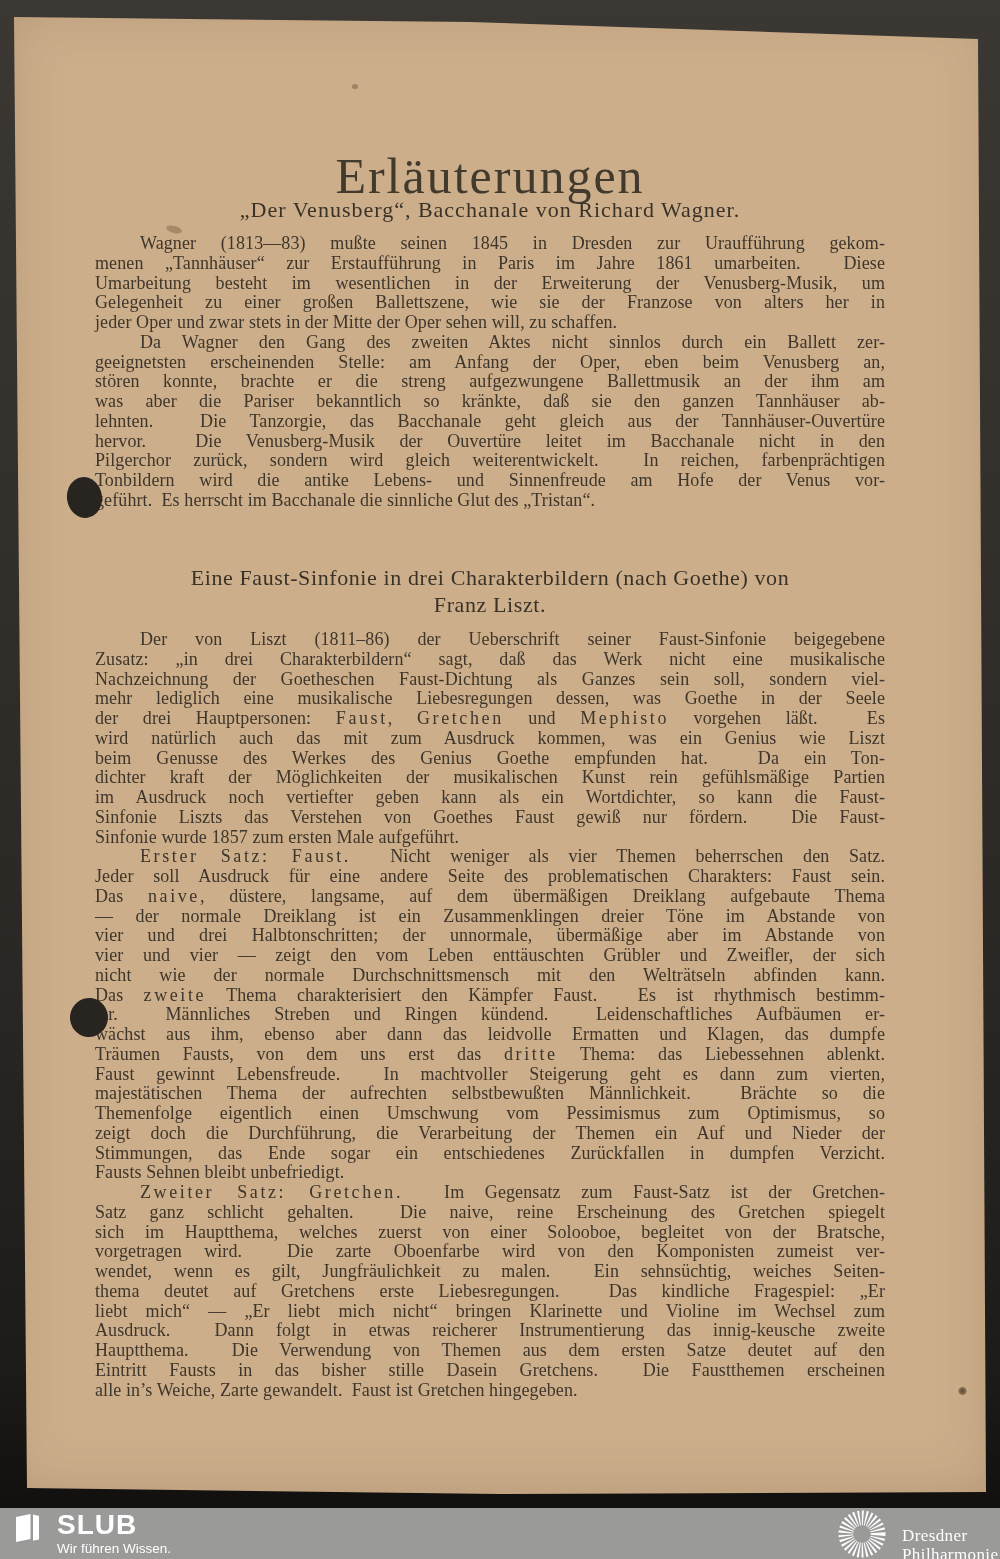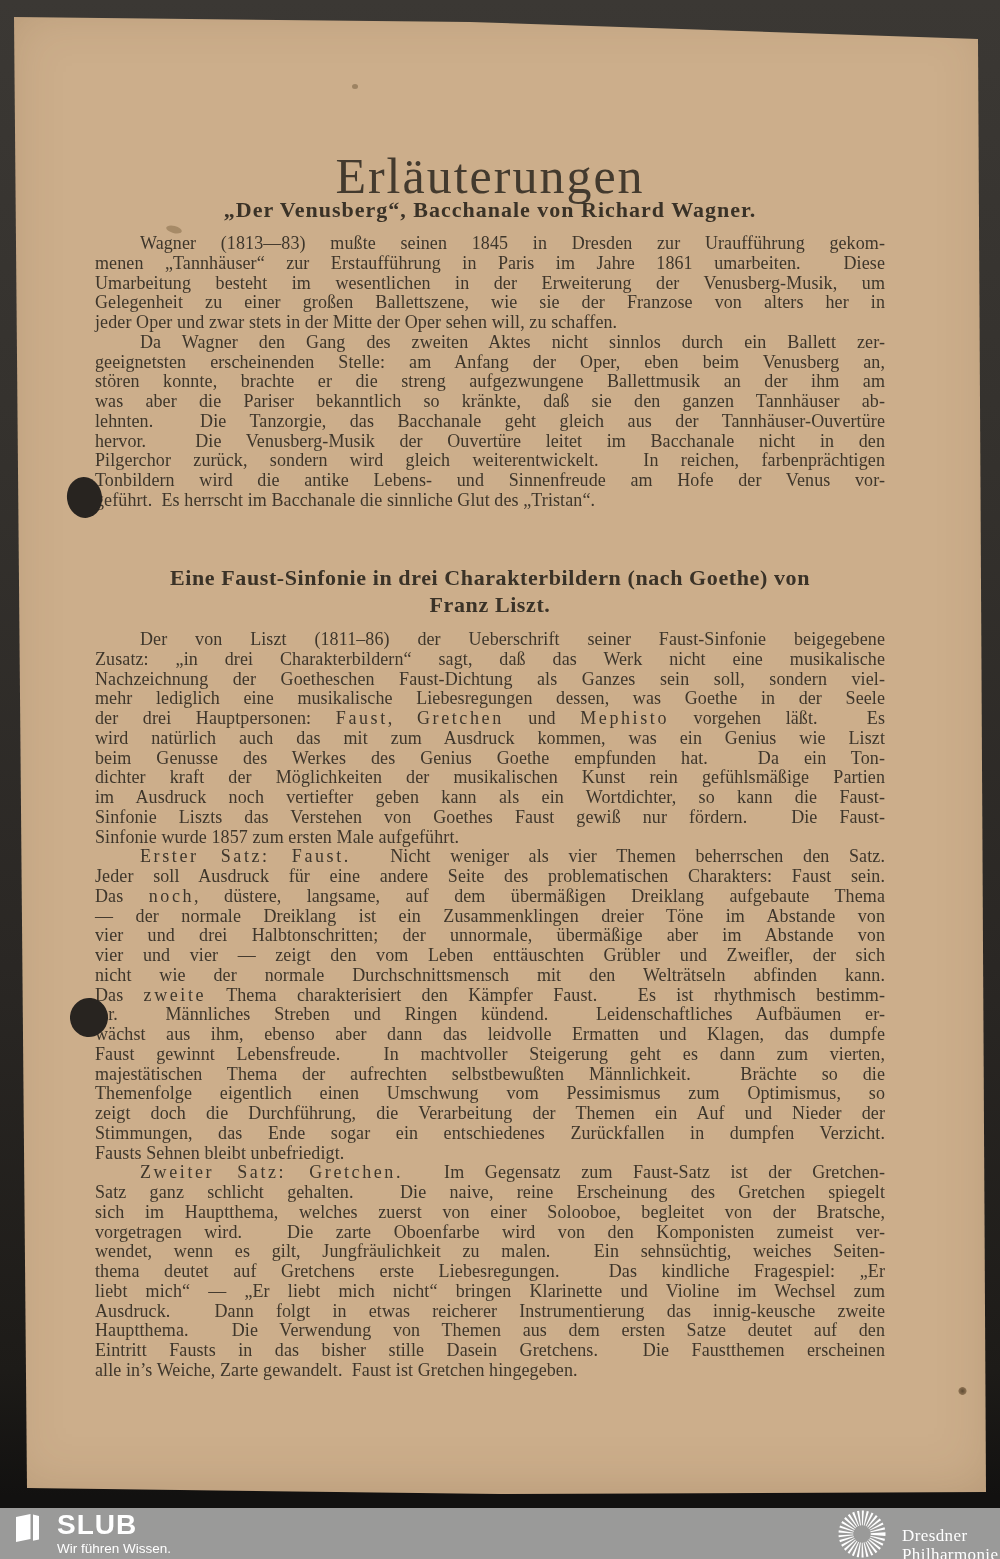--- a/index.html
+++ b/index.html
@@ -12,21 +12,21 @@
     position:absolute;left:0;top:0;width:1000px;height:1500px;
     clip-path:polygon(14px 17px,470px 22px,978px 39px,986px 1492px,500px 1494px,27px 1488px);
     background:radial-gradient(ellipse 70% 55% at 50% 32%,#d4ba99 0%,#cfb violet 0%,#cfb391 45%,#c9ac87 75%,#bfa07a 100%);
     background-color:#ccae8b;
     box-shadow:inset 0 0 60px rgba(90,65,35,.25);
   }
   .page-title{
     position:absolute;left:95px;width:790px;top:112px;text-align:center;
     font-size:50px;line-height:60px;font-weight:400;letter-spacing:2px;color:#433a2e;
   }
-  .sec-heading{position:absolute;left:70px;width:840px;text-align:center;font-weight:700;color:#3a3227;}
+  .sec-heading{position:absolute;left:70px;width:840px;text-align:center;font-weight:400;color:#3a3227;}
   .sec0 .sec-heading{top:197px;font-size:22px;line-height:26px;letter-spacing:1px;}
   .sec1 .sec-heading{top:564px;font-size:22px;line-height:27px;letter-spacing:0.6px;}
   .sec-body{position:absolute;left:95px;width:790px;color:#3e362b;}
   .sec0 .sec-body{top:234px;}
   .sec1 .sec-body{top:630px;}
   .line{
     font-size:18px;line-height:19.75px;letter-spacing:0.1px;
     text-align:justify;text-align-last:justify;white-space:normal;
   }
   .line.indent{text-indent:45px;}
@@ -98,28 +98,29 @@
         <div class="line">mehr lediglich eine musikalische Liebesregungen dessen, was Goethe in der Seele</div>
         <div class="line">der drei Hauptpersonen: <span class="ls">Faust</span>, <span class="ls">Gretchen</span> und <span class="ls">Mephisto</span> vorgehen läßt.&nbsp; Es</div>
         <div class="line">wird natürlich auch das mit zum Ausdruck kommen, was ein Genius wie Liszt</div>
         <div class="line">beim Genusse des Werkes des Genius Goethe empfunden hat.&nbsp; Da ein Ton-</div>
         <div class="line">dichter kraft der Möglichkeiten der musikalischen Kunst rein gefühlsmäßige Partien</div>
         <div class="line">im Ausdruck noch vertiefter geben kann als ein Wortdichter, so kann die Faust-</div>
         <div class="line">Sinfonie Liszts das Verstehen von Goethes Faust gewiß nur fördern.&nbsp; Die Faust-</div>
         <div class="line last">Sinfonie wurde 1857 zum ersten Male aufgeführt.</div>
         <div class="line indent"><span class="ls">Erster Satz: Faust.</span>&nbsp; Nicht weniger als vier Themen beherrschen den Satz.</div>
         <div class="line">Jeder soll Ausdruck für eine andere Seite des problematischen Charakters: Faust sein.</div>
-        <div class="line">Das <span class="ls">noch</span>, düstere, langsame, auf dem übermäßigen Dreiklang aufgebaute Thema</div>
+        <div class="line">Das <span class="ls">naive</span>, düstere, langsame, auf dem übermäßigen Dreiklang aufgebaute Thema</div>
         <div class="line">— der normale Dreiklang ist ein Zusammenklingen dreier Töne im Abstande von</div>
         <div class="line">vier und drei Halbtonschritten; der unnormale, übermäßige aber im Abstande von</div>
         <div class="line">vier und vier — zeigt den vom Leben enttäuschten Grübler und Zweifler, der sich</div>
         <div class="line">nicht wie der normale Durchschnittsmensch mit den Welträtseln abfinden kann.</div>
         <div class="line">Das <span class="ls">zweite</span> Thema charakterisiert den Kämpfer Faust.&nbsp; Es ist rhythmisch bestimm-</div>
         <div class="line">ter.&nbsp; Männliches Streben und Ringen kündend.&nbsp; Leidenschaftliches Aufbäumen er-</div>
         <div class="line">wächst aus ihm, ebenso aber dann das leidvolle Ermatten und Klagen, das dumpfe</div>
+        <div class="line">Träumen Fausts, von dem uns erst das <span class="ls">dritte</span> Thema: das Liebessehnen ablenkt.</div>
         <div class="line">Faust gewinnt Lebensfreude.&nbsp; In machtvoller Steigerung geht es dann zum vierten,</div>
         <div class="line">majestätischen Thema der aufrechten selbstbewußten Männlichkeit.&nbsp; Brächte so die</div>
         <div class="line">Themenfolge eigentlich einen Umschwung vom Pessimismus zum Optimismus, so</div>
         <div class="line">zeigt doch die Durchführung, die Verarbeitung der Themen ein Auf und Nieder der</div>
         <div class="line">Stimmungen, das Ende sogar ein entschiedenes Zurückfallen in dumpfen Verzicht.</div>
         <div class="line last">Fausts Sehnen bleibt unbefriedigt.</div>
         <div class="line indent"><span class="ls">Zweiter Satz: Gretchen.</span>&nbsp; Im Gegensatz zum Faust-Satz ist der Gretchen-</div>
         <div class="line">Satz ganz schlicht gehalten.&nbsp; Die naive, reine Erscheinung des Gretchen spiegelt</div>
         <div class="line">sich im Hauptthema, welches zuerst von einer Solooboe, begleitet von der Bratsche,</div>
         <div class="line">vorgetragen wird.&nbsp; Die zarte Oboenfarbe wird von den Komponisten zumeist ver-</div>

